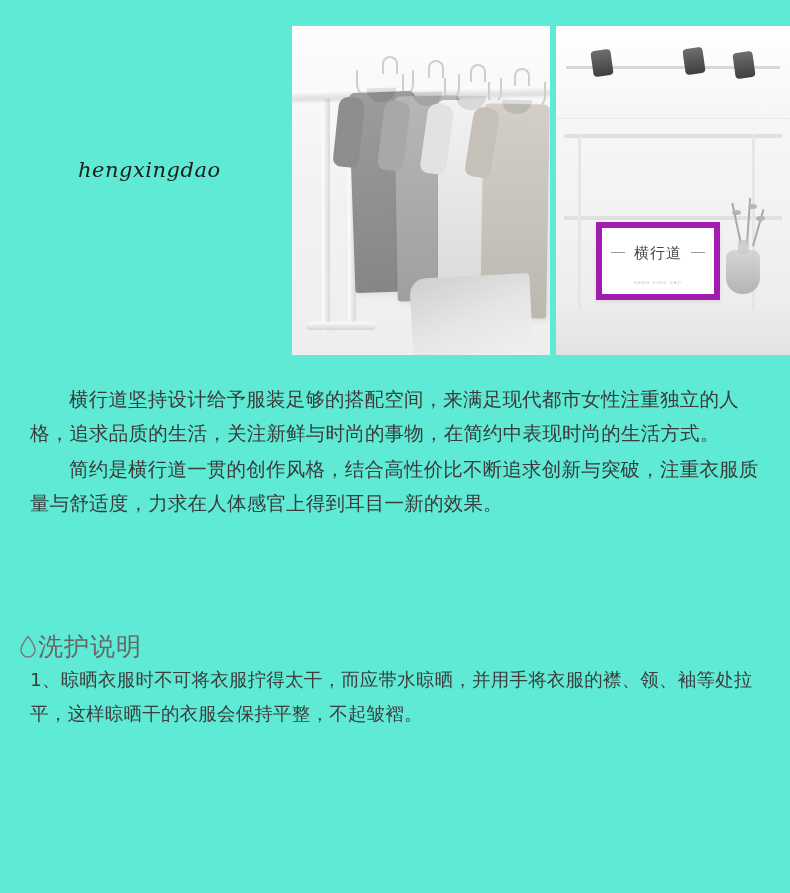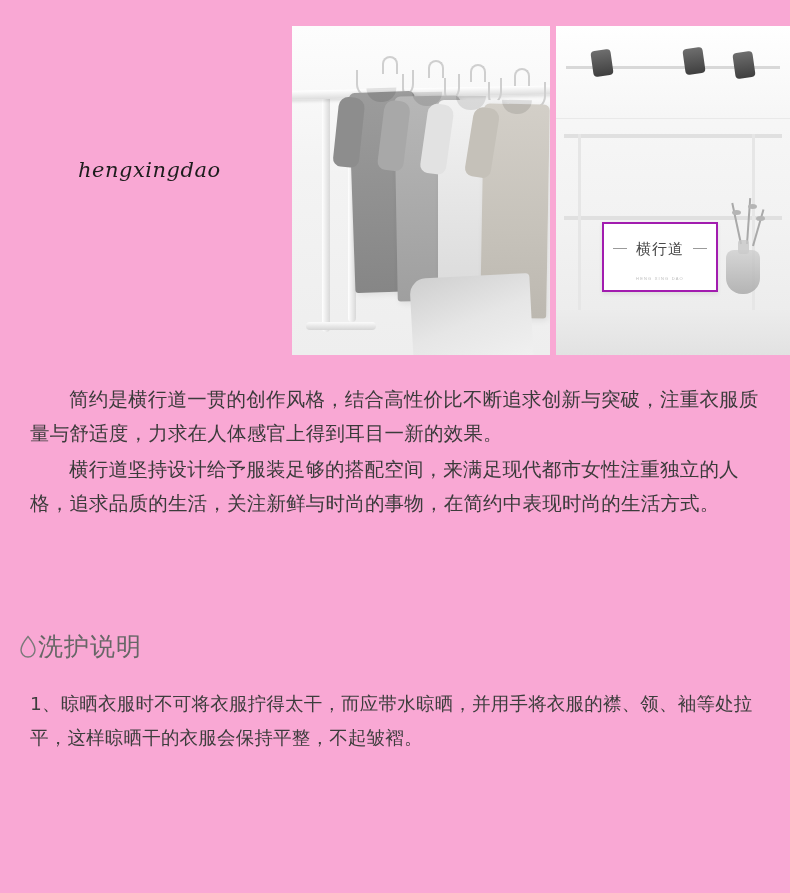--- a/index.html
+++ b/index.html
@@ -11,21 +11,21 @@
     height: 893px;
     background: #ffffff;
     font-family: "Liberation Sans", sans-serif;
     color: #333333;
     overflow: hidden;
   }
   .page {
     position: relative;
     width: 790px;
     height: 893px;
-    background: #f9a8d4;
+    background: #5eead4;
   }
 
   
   .hero {
     position: relative;
     width: 790px;
     height: 355px;
   }
   .brand-script {
     position: absolute;
@@ -209,23 +209,22 @@
     top: 108px; width: 3px; height: 180px;
     background: #e6e6e6;
   }
   .divider-v.dv1 { left: 22px; }
   .divider-v.dv2 { left: 196px; }
   .frame {
     position: absolute;
     left: 40px; top: 196px;
     width: 112px; height: 66px;
     background: #ffffff;
-    border: 2px solid #a21caf;
+    border: 6px solid #a21caf;
     box-shadow: 0 2px 4px rgba(0,0,0,0.08);
-    margin-left: 6px;
   }
   .frame-text {
     position: absolute;
     left: 0; right: 0; top: 16px;
     text-align: center;
     font-family: "DejaVu Sans", sans-serif;
     font-size: 15px;
     letter-spacing: 1px;
     color: #4a4a4a;
   }
@@ -318,21 +317,20 @@
     flex: none;
     display: block;
   }
   .care-title {
     font-family: "DejaVu Sans", sans-serif;
     font-size: 25px;
     color: #666666;
     letter-spacing: 1px;
   }
   .care-list {
-    margin-top: 24px;
     padding: 0 12px 0 16px;
   }
   .care-item {
     font-family: "DejaVu Sans", sans-serif;
     font-size: 18.5px;
     line-height: 34px;
     color: #3d3d3d;
     margin-bottom: 12px;
     letter-spacing: 0.2px;
   }
@@ -405,22 +403,22 @@
       <div class="leaf l2"></div>
       <div class="leaf l3"></div>
       <div class="vase-neck"></div>
       <div class="vase"></div>
 
       <div class="shop-floor"></div>
     </div>
   </div>
 
   <div class="copy">
+    <p>横行道坚持设计给予服装足够的搭配空间，来满足现代都市女性注重独立的人格，追求品质的生活，关注新鲜与时尚的事物，在简约中表现时尚的生活方式。</p>
     <p>简约是横行道一贯的创作风格，结合高性价比不断追求创新与突破，注重衣服质量与舒适度，力求在人体感官上得到耳目一新的效果。</p>
-    <p>横行道坚持设计给予服装足够的搭配空间，来满足现代都市女性注重独立的人格，追求品质的生活，关注新鲜与时尚的事物，在简约中表现时尚的生活方式。</p>
   </div>
 
   <div class="care">
     <div class="care-head">
       <svg class="drop-icon" viewBox="0 0 20 24">
         <path d="M10 1.5 C10 1.5 3 10 3 15 a7 7 0 0 0 14 0 C17 10 10 1.5 10 1.5 Z" fill="none" stroke="#7a7a7a" stroke-width="1.4"></path>
       </svg>
       <div class="care-title">洗护说明</div>
     </div>
     <div class="care-list">

